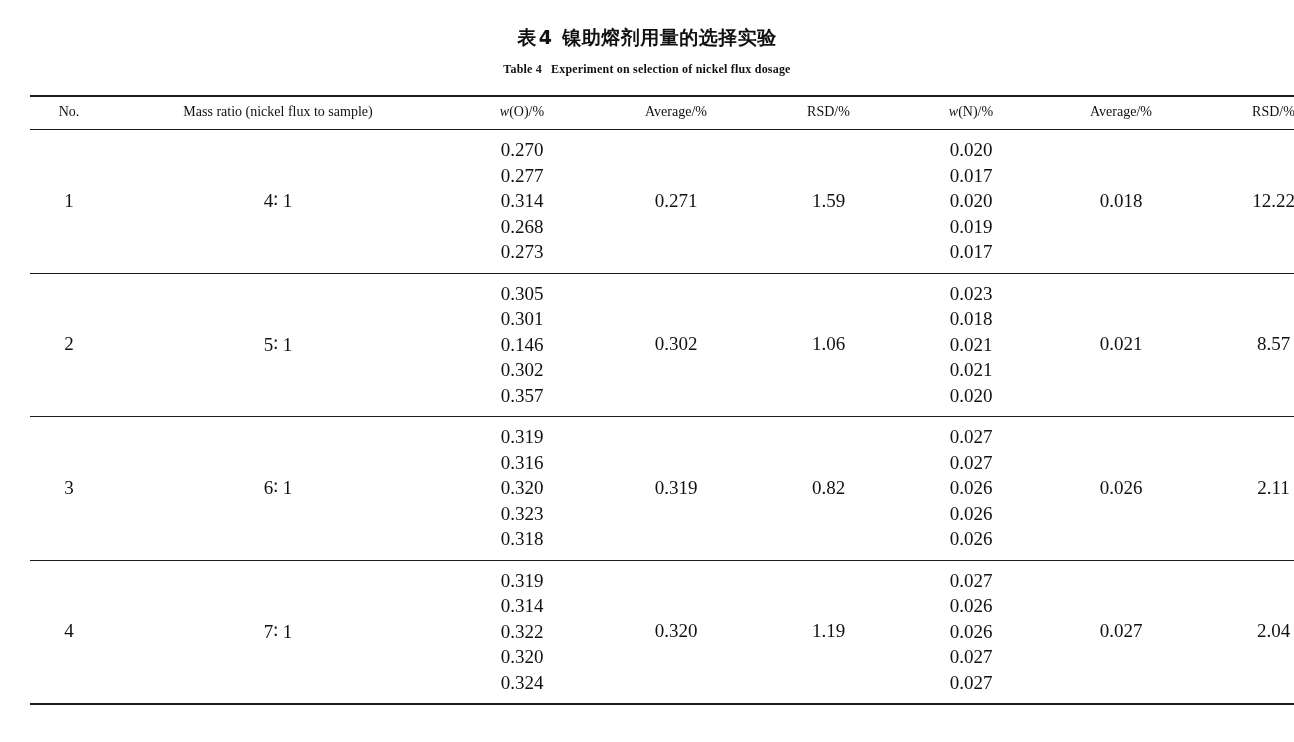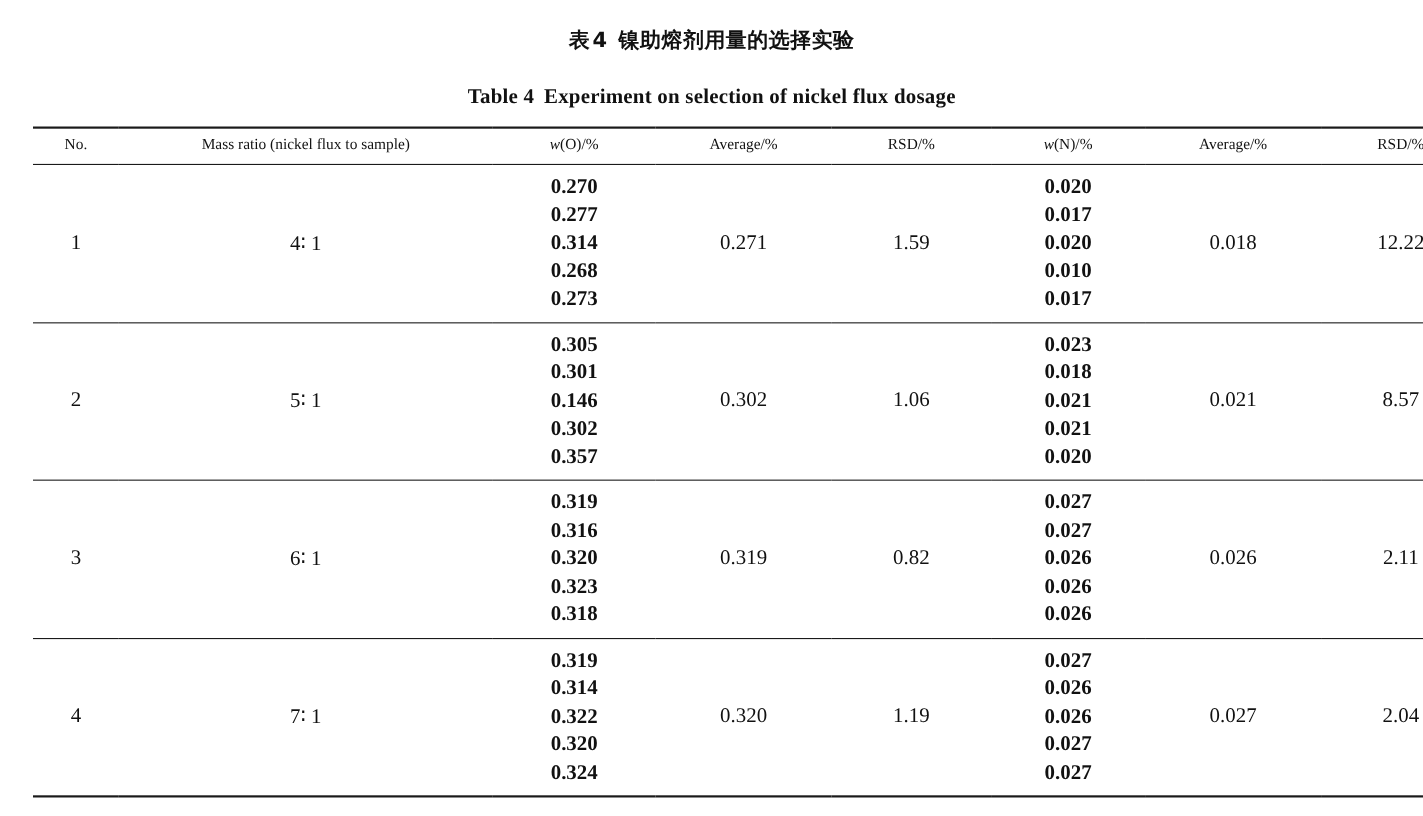--- a/index.html
+++ b/index.html
@@ -31,25 +31,24 @@
     line-height: 26px;
   }
   .title-cn .num {
     margin-left: 2px;
     margin-right: 10px;
   }
   .title-en {
     text-align: center;
     font-family: "Liberation Serif", serif;
     font-weight: bold;
-    font-size: 19px;
+    font-size: 12px;
     line-height: 26px;
     padding-top: 6px;
     letter-spacing: 0.2px;
-    margin-top: 20px;
   }
   .title-en .lbl { margin-right: 9px; }
 
   table.data {
     width: 1234px;
     margin: 0 auto;
     border-collapse: collapse;
     margin-top: 13px;
     table-layout: fixed;
   }
@@ -75,21 +74,21 @@
   }
   tbody tr.group-row.last > td {
     border-bottom: 2.5px solid #1a1a1a;
   }
   .stack {
     display: flex;
     flex-direction: column;
     align-items: center;
     line-height: 25.5px;
   }
-  .stack span { display: block; font-weight: bold; }
+  .stack span { display: block; }
 
   col.c-no { width: 78px; }
   col.c-ratio { width: 340px; }
   col.c-wo { width: 148px; }
   col.c-avgo { width: 160px; }
   col.c-rsdo { width: 145px; }
   col.c-wn { width: 140px; }
   col.c-avgn { width: 160px; }
   col.c-rsdn { width: 145px; }
 </style>
@@ -143,21 +142,21 @@
             <span>0.273</span>
           </div>
         </td>
         <td>0.271</td>
         <td>1.59</td>
         <td>
           <div class="stack">
             <span>0.020</span>
             <span>0.017</span>
             <span>0.020</span>
-            <span>0.010</span>
+            <span>0.019</span>
             <span>0.017</span>
           </div>
         </td>
         <td>0.018</td>
         <td>12.22</td>
       </tr>
 
       <tr class="group-row">
         <td>2</td>
         <td>5∶ 1</td>

